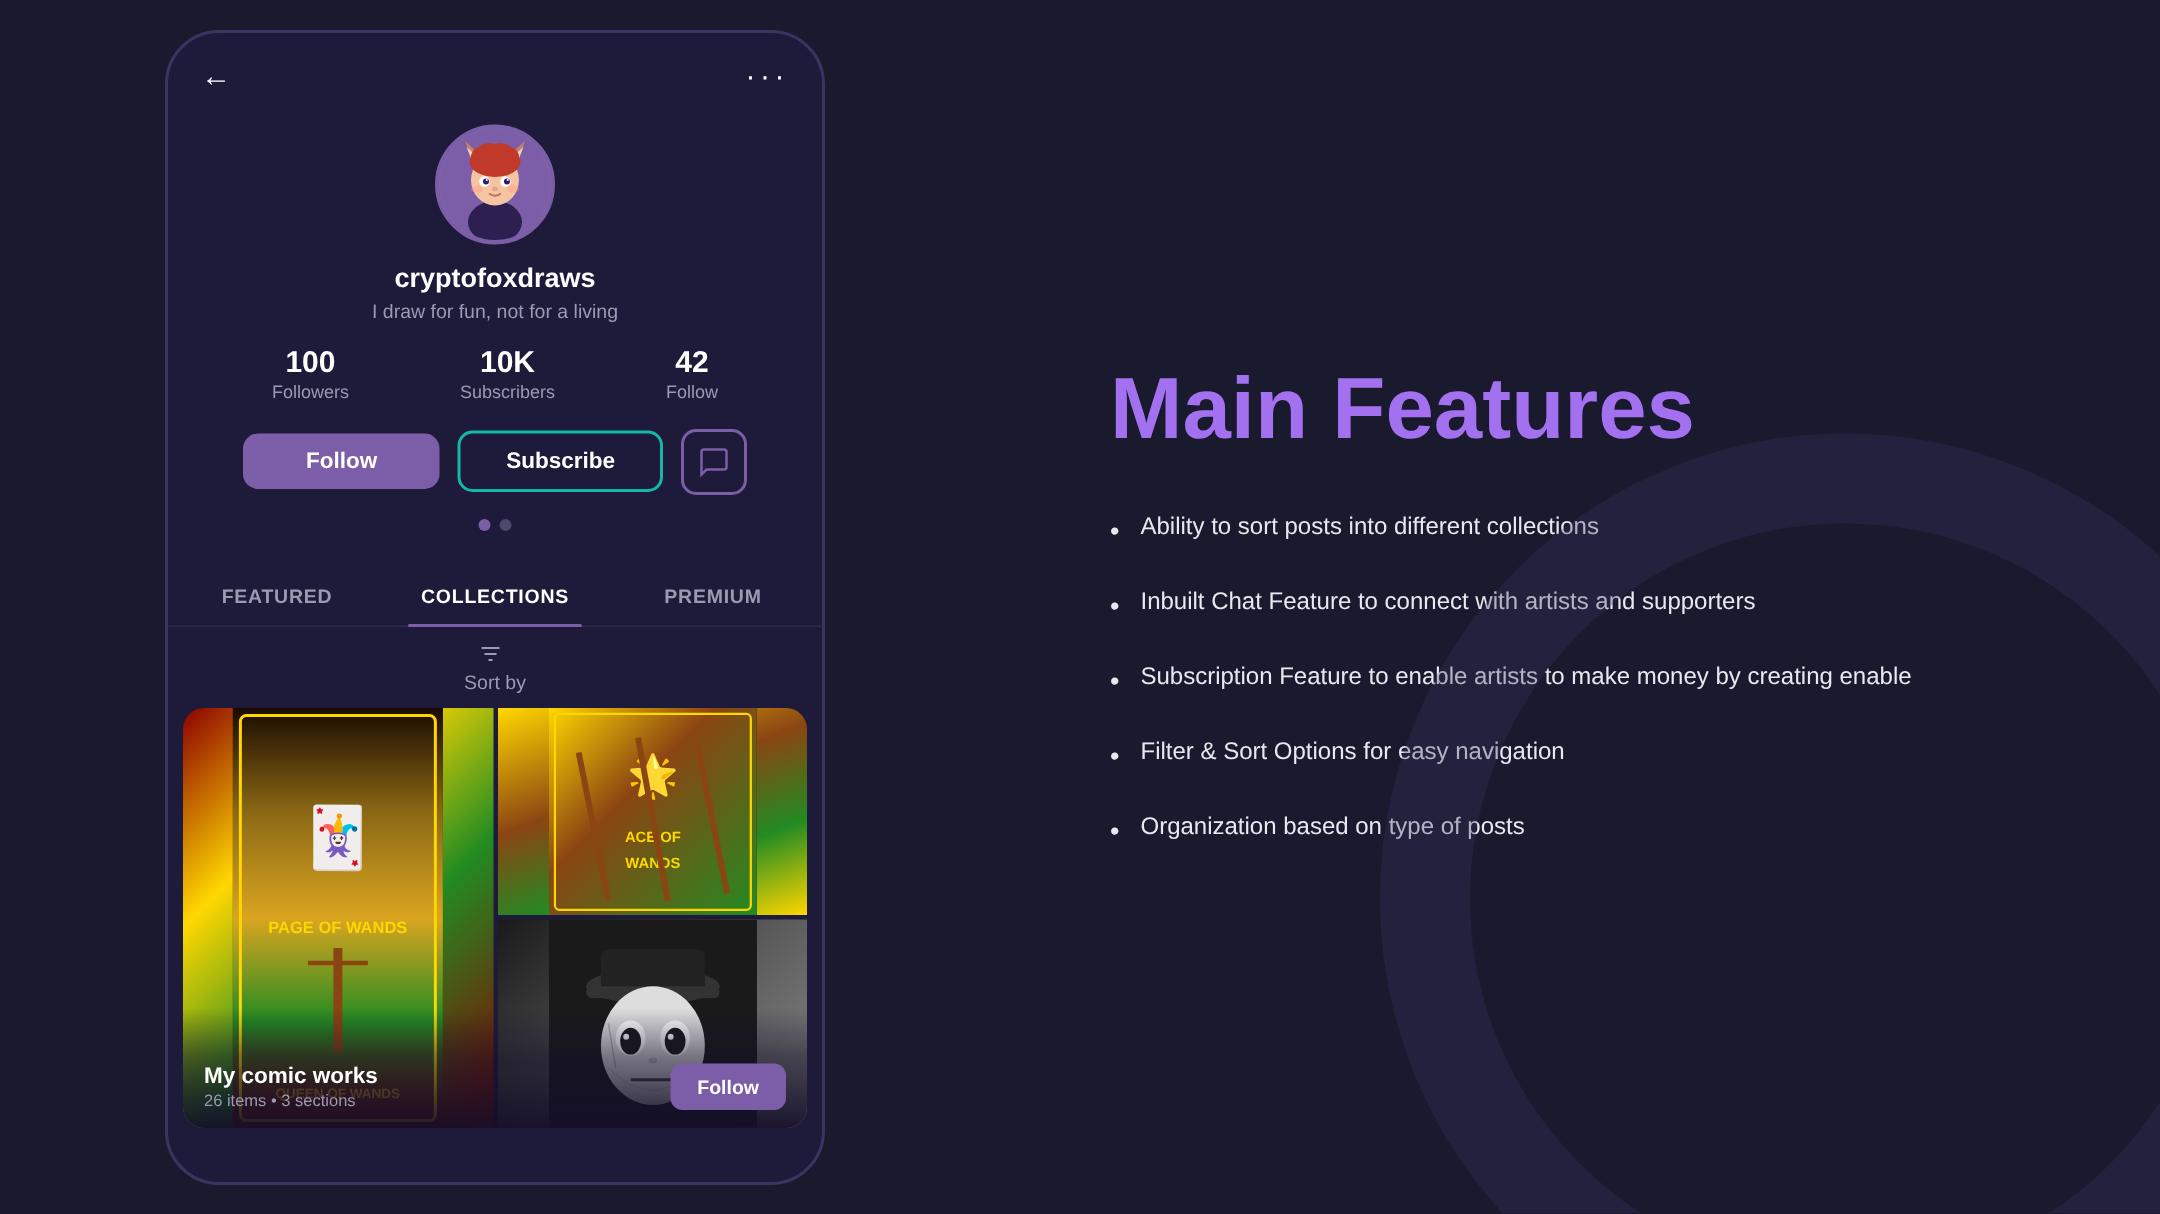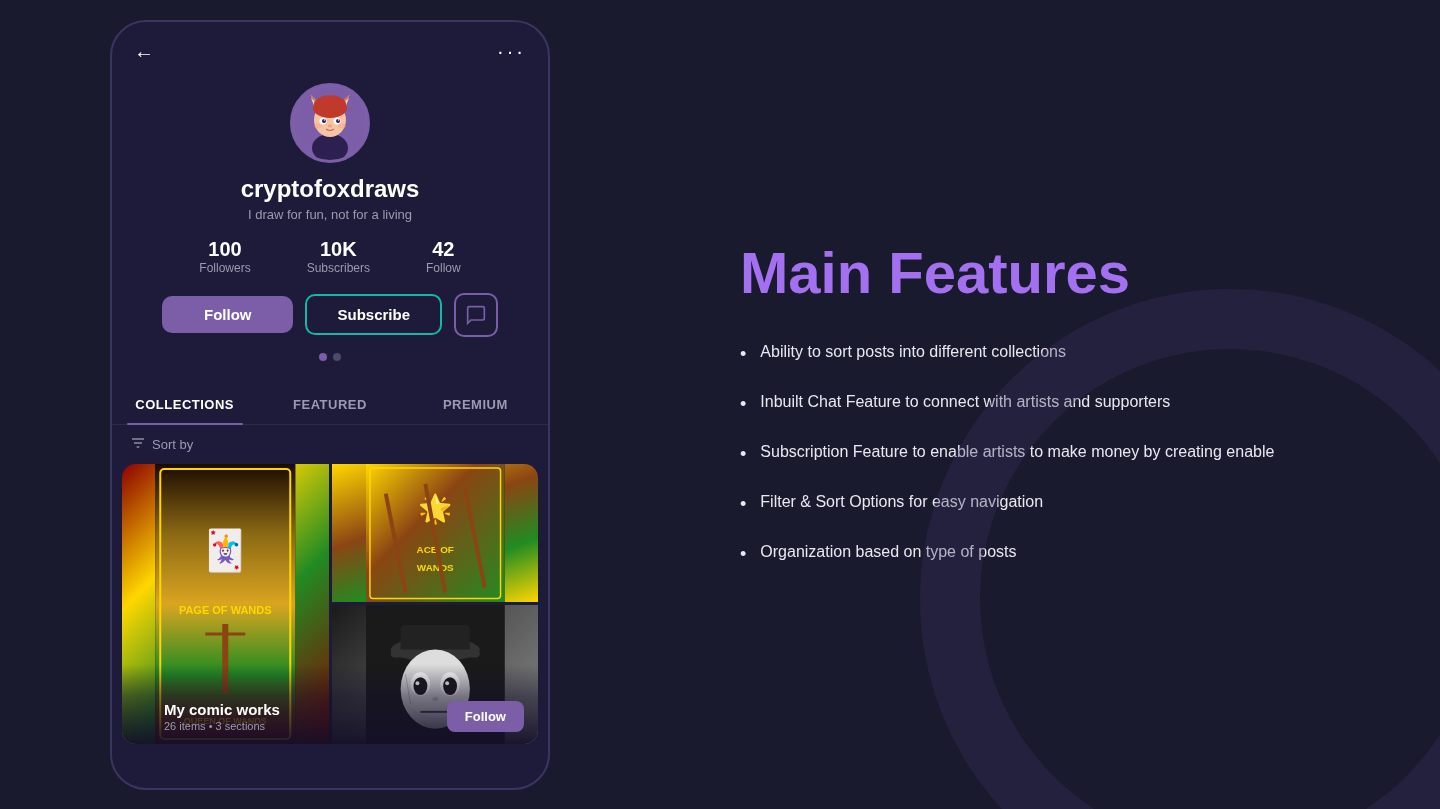--- a/index.html
+++ b/index.html
@@ -91,35 +91,35 @@
     }
 
     
     .avatar-svg {
       width: 74px;
       height: 74px;
     }
 
     .username {
       color: #ffffff;
-      font-size: 24px;
+      font-size: 18px;
       font-weight: 700;
       margin-bottom: 4px;
     }
 
     .user-bio {
       color: #9a9ab0;
       font-size: 13px;
       margin-bottom: 16px;
     }
 
     
     .stats-row {
       display: flex;
-      gap: 56px;
+      gap: 74px;
       margin-bottom: 18px;
     }
 
     .stat-item {
       display: flex;
       flex-direction: column;
       align-items: center;
     }
 
     .stat-value {
@@ -231,20 +231,21 @@
       background: #7b5ea7;
       border-radius: 2px;
     }
 
     
     .sort-bar {
       display: flex;
       align-items: center;
       padding: 10px 18px;
       flex-shrink: 0;
+      flex-direction: column;
     }
 
     .sort-icon {
       color: #9a9ab0;
       margin-right: 6px;
       font-size: 14px;
     }
 
     .sort-label {
       color: #9a9ab0;
@@ -325,21 +326,20 @@
       padding: 12px 14px;
       display: flex;
       align-items: flex-end;
       justify-content: space-between;
       height: 80px;
     }
 
     .card-info {
       display: flex;
       flex-direction: column;
-      margin-left: 28px;
     }
 
     .card-title {
       color: #ffffff;
       font-size: 15px;
       font-weight: 700;
       margin-bottom: 2px;
     }
 
     .card-meta {
@@ -489,22 +489,22 @@
           </button>
         </div>
 
         <div class="dots-indicator">
           <div class="dot dot-active"></div>
           <div class="dot dot-inactive"></div>
         </div>
       </div>
 
       <div class="tabs-row">
+        <div class="tab-item">FEATURED</div>
         <div class="tab-item active">COLLECTIONS</div>
-        <div class="tab-item">FEATURED</div>
         <div class="tab-item">PREMIUM</div>
       </div>
 
       <div class="sort-bar">
         <span class="sort-icon">
           <svg width="16" height="16" viewBox="0 0 24 24" fill="none">
             <line x1="3" y1="6" x2="21" y2="6" stroke="#9a9ab0" stroke-width="2"></line>
             <line x1="6" y1="12" x2="18" y2="12" stroke="#9a9ab0" stroke-width="2"></line>
             <line x1="10" y1="18" x2="14" y2="18" stroke="#9a9ab0" stroke-width="2"></line>
           </svg>

